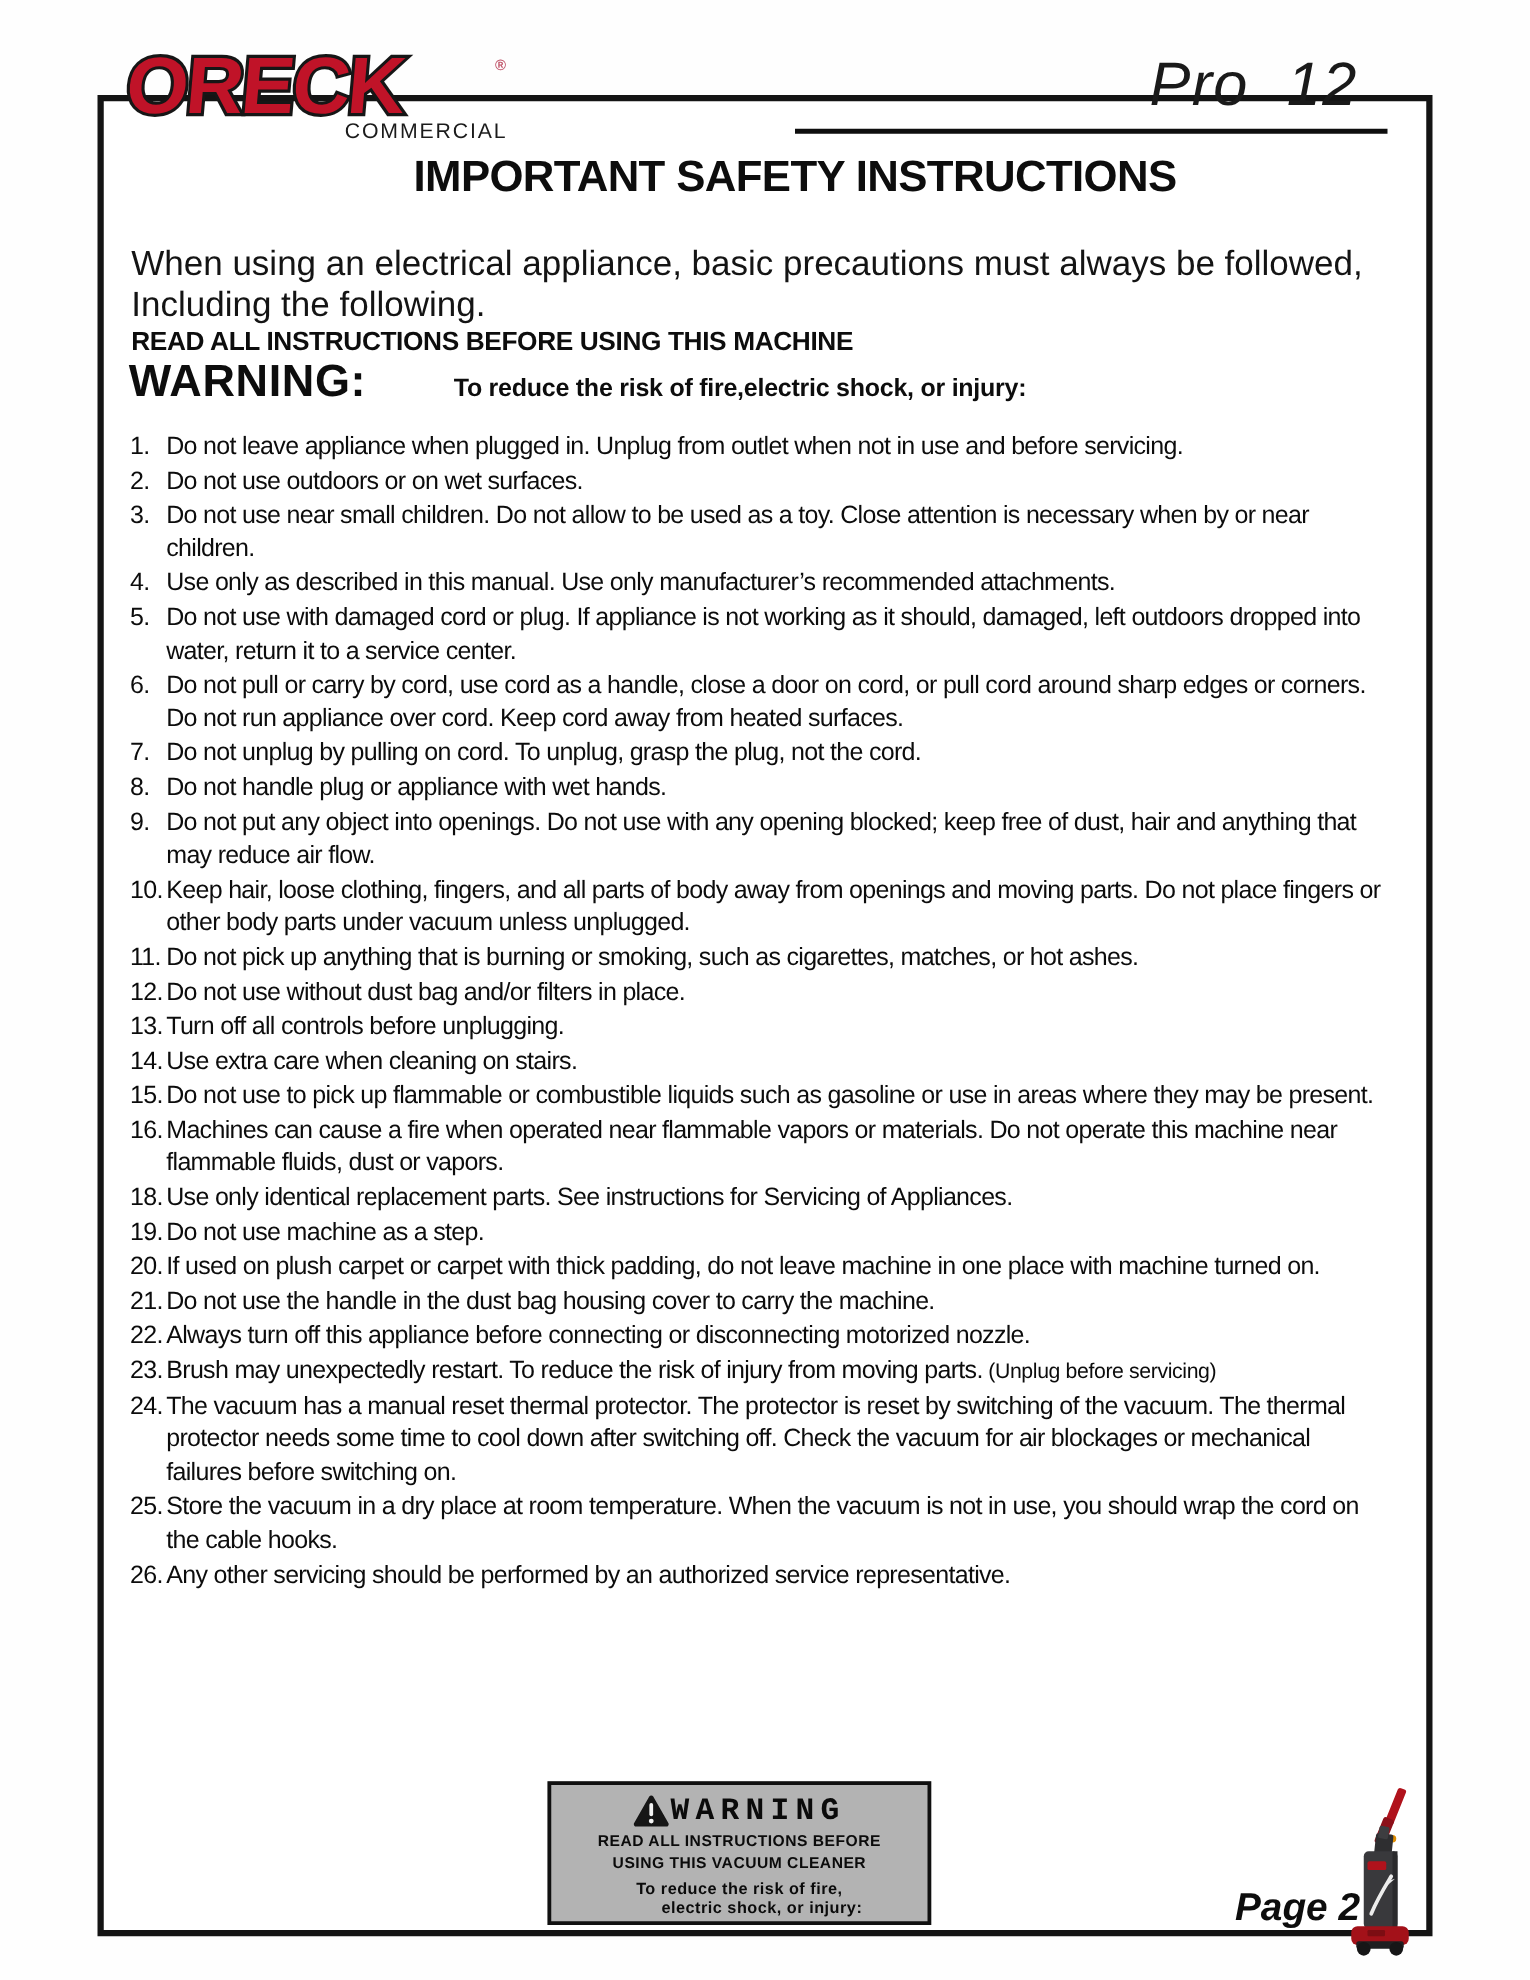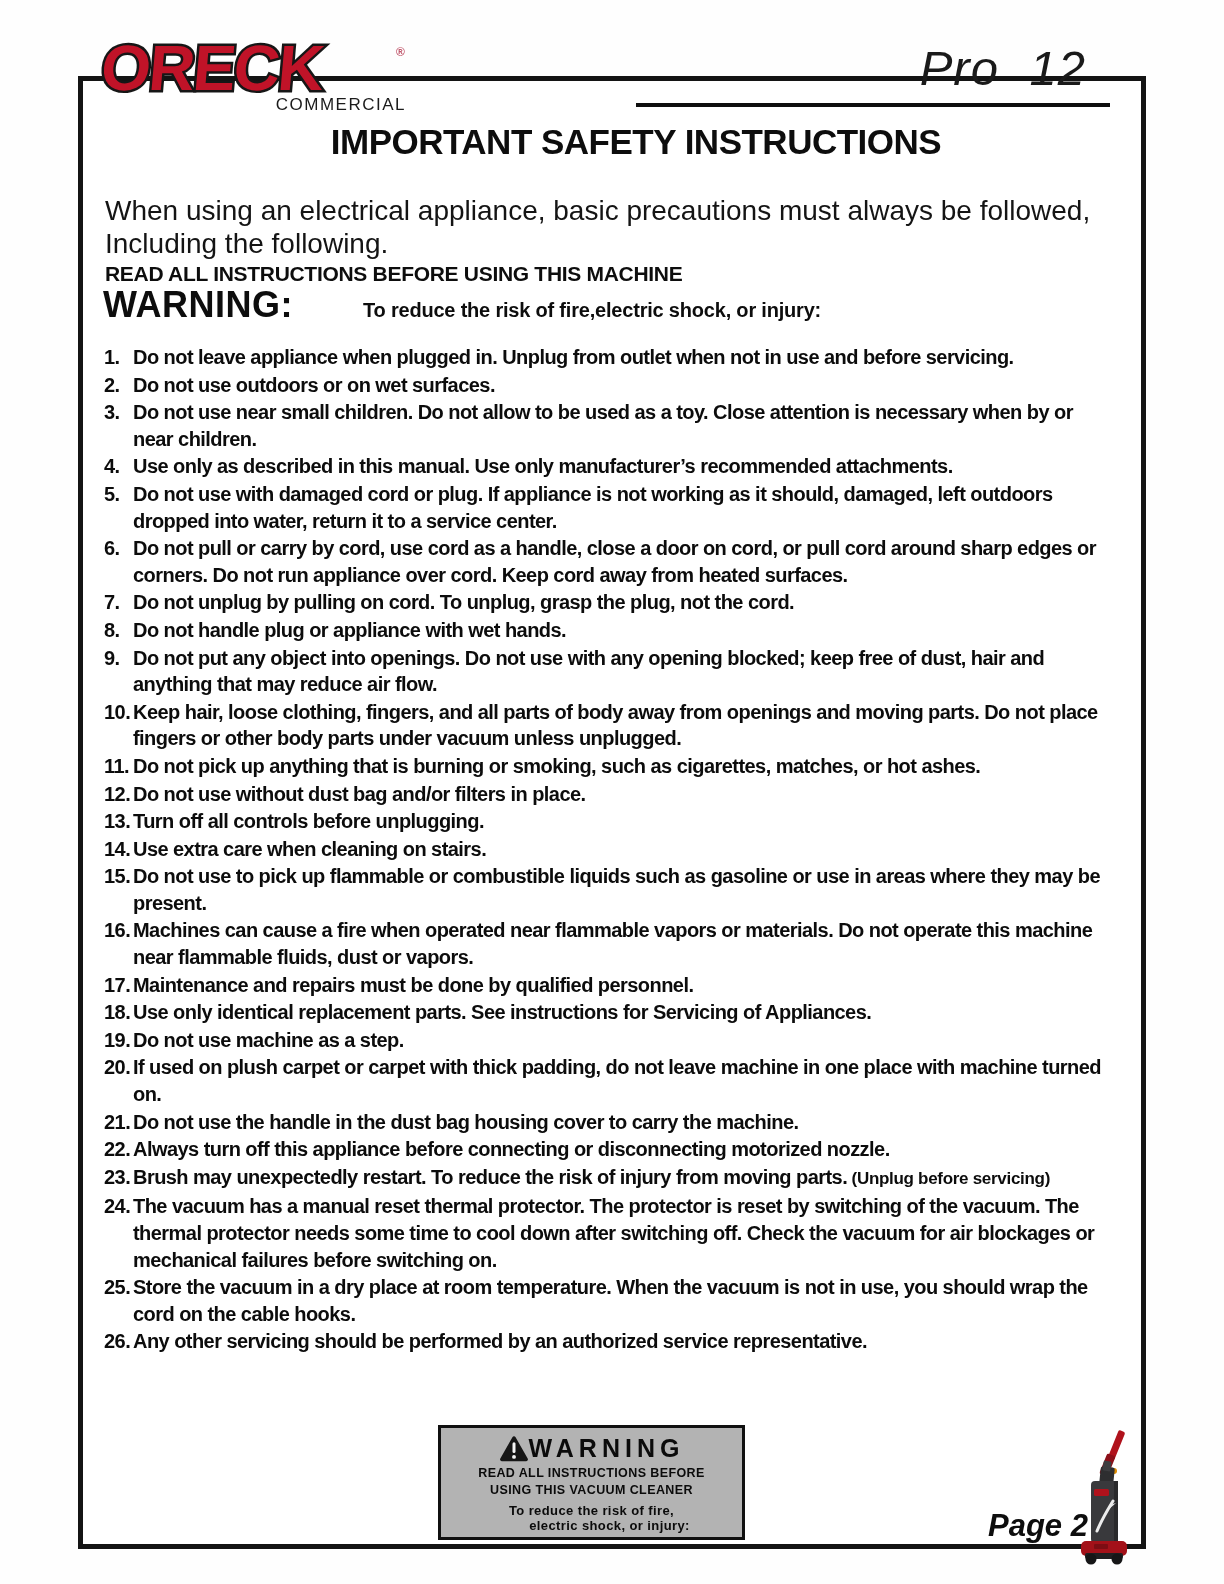--- a/index.html
+++ b/index.html
@@ -25,30 +25,30 @@
     font-size:35px;font-weight:bold;letter-spacing:-0.5px;color:#0d0d0d;
   }
   
   .intro{position:absolute;left:105px;top:194px;width:1030px;font-size:28px;line-height:33px;color:#141414;}
   .read-all{position:absolute;left:105px;top:262px;font-size:21px;font-weight:bold;letter-spacing:-0.3px;color:#0d0d0d;}
   .warn-row{position:absolute;left:103px;top:284px;display:flex;align-items:baseline;gap:30px;}
   .warn-big{font-size:36px;font-weight:bold;letter-spacing:0.5px;color:#0d0d0d;}
   .warn-small{font-size:20px;font-weight:bold;letter-spacing:-0.2px;color:#0d0d0d;margin-left:40px;}
   
   .list{position:absolute;left:104px;top:344px;width:1005px;
-    font-size:20px;font-weight:bold;line-height:26.6px;letter-spacing:-0.55px;color:#0c0c0c;}
+    font-size:20px;font-weight:normal;line-height:26.6px;letter-spacing:-0.55px;color:#0c0c0c;}
   .list .li{padding-left:29px;margin-bottom:1px;}
   .list .num{display:inline-block;width:29px;margin-left:-29px;}
   .list .note{font-size:17px;letter-spacing:-0.3px;}
   
   .wbox{
     position:absolute;left:438px;top:1425px;width:307px;height:115px;box-sizing:border-box;
     background:#b3b3b3;border:3px solid #101010;text-align:center;overflow:hidden;
   }
-  .wbox-head{display:flex;align-items:center;justify-content:center;gap:0;margin-top:6px;}
+  .wbox-head{display:flex;align-items:center;justify-content:center;gap:0;margin-top:6px;font-family:Liberation Mono, monospace;}
   .wbox-title{font-size:25px;font-weight:bold;letter-spacing:5px;color:#0b0b0b;}
   .wbox-l1{font-size:12.5px;font-weight:bold;letter-spacing:0.4px;line-height:14px;margin-top:3px;color:#0b0b0b;}
   .wbox-l2{font-size:13px;font-weight:bold;letter-spacing:0.4px;line-height:14.5px;margin-top:7px;color:#0b0b0b;}
   .wbox-dry{display:flex;align-items:center;justify-content:flex-start;margin:3px 0 0 14px;gap:2px;}
   .dry-text{font-size:20px;font-weight:bold;letter-spacing:0.5px;color:#fbfbfb;text-shadow:0 0 1px #8a8a8a;}
   
   .page-num{position:absolute;left:988px;top:1508px;font-size:31px;font-weight:bold;font-style:italic;color:#0d0d0d;}
   .vacuum{position:absolute;left:1076px;top:1427px;width:56px;height:140px;}
 </style>
 </head>
@@ -126,23 +126,20 @@
       <div class="li">
       <span class="num">14.</span><span>Use extra care when cleaning on stairs.</span>
     </div>
       <div class="li">
       <span class="num">15.</span><span>Do not use to pick up flammable or combustible liquids such as gasoline or use in areas where they may be present.</span>
     </div>
       <div class="li">
       <span class="num">16.</span><span>Machines can cause a fire when operated near flammable vapors or materials. Do not operate this machine near flammable fluids, dust or vapors.</span>
     </div>
       <div class="li">
-      <span class="num">17.</span><span>Maintenance and repairs must be done by qualified personnel.</span>
-    </div>
-      <div class="li">
       <span class="num">18.</span><span>Use only identical replacement parts. See instructions for Servicing of Appliances.</span>
     </div>
       <div class="li">
       <span class="num">19.</span><span>Do not use machine as a step.</span>
     </div>
       <div class="li">
       <span class="num">20.</span><span>If used on plush carpet or carpet with thick padding, do not leave machine in one place with machine turned on.</span>
     </div>
       <div class="li">
       <span class="num">21.</span><span>Do not use the handle in the dust bag housing cover to carry the machine.</span>

